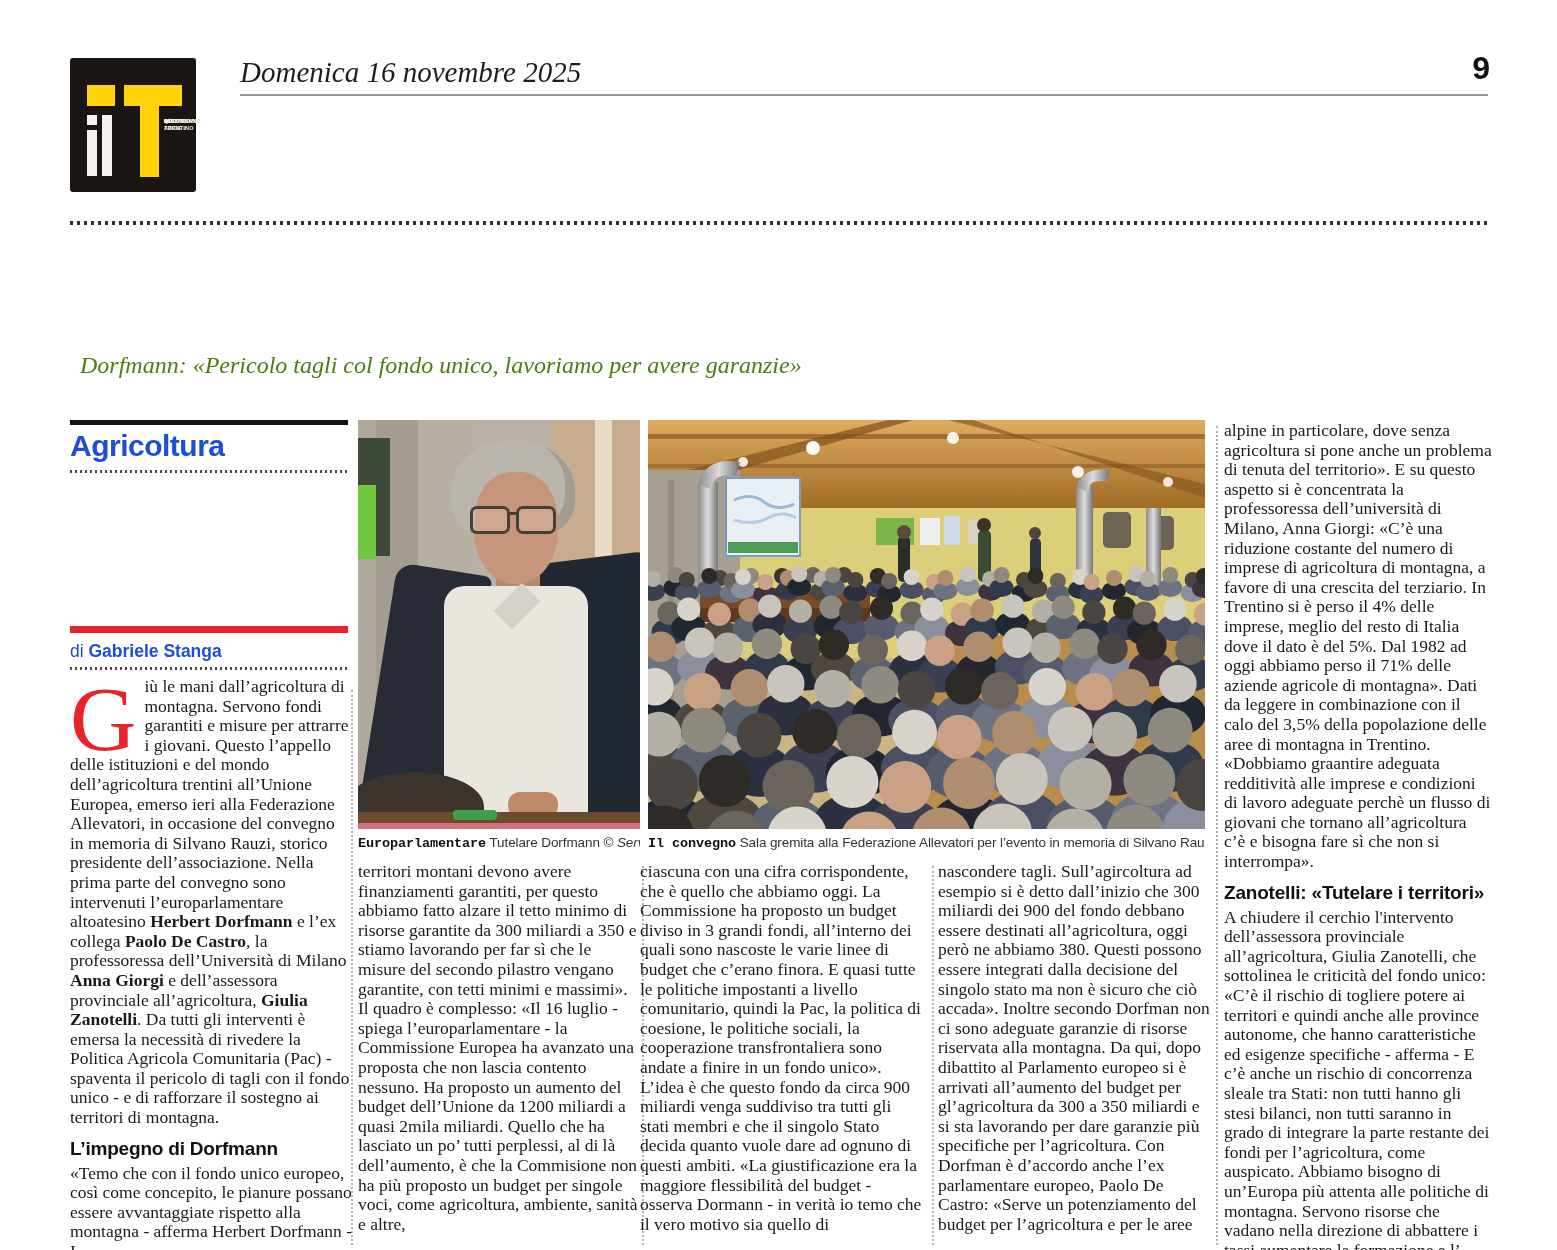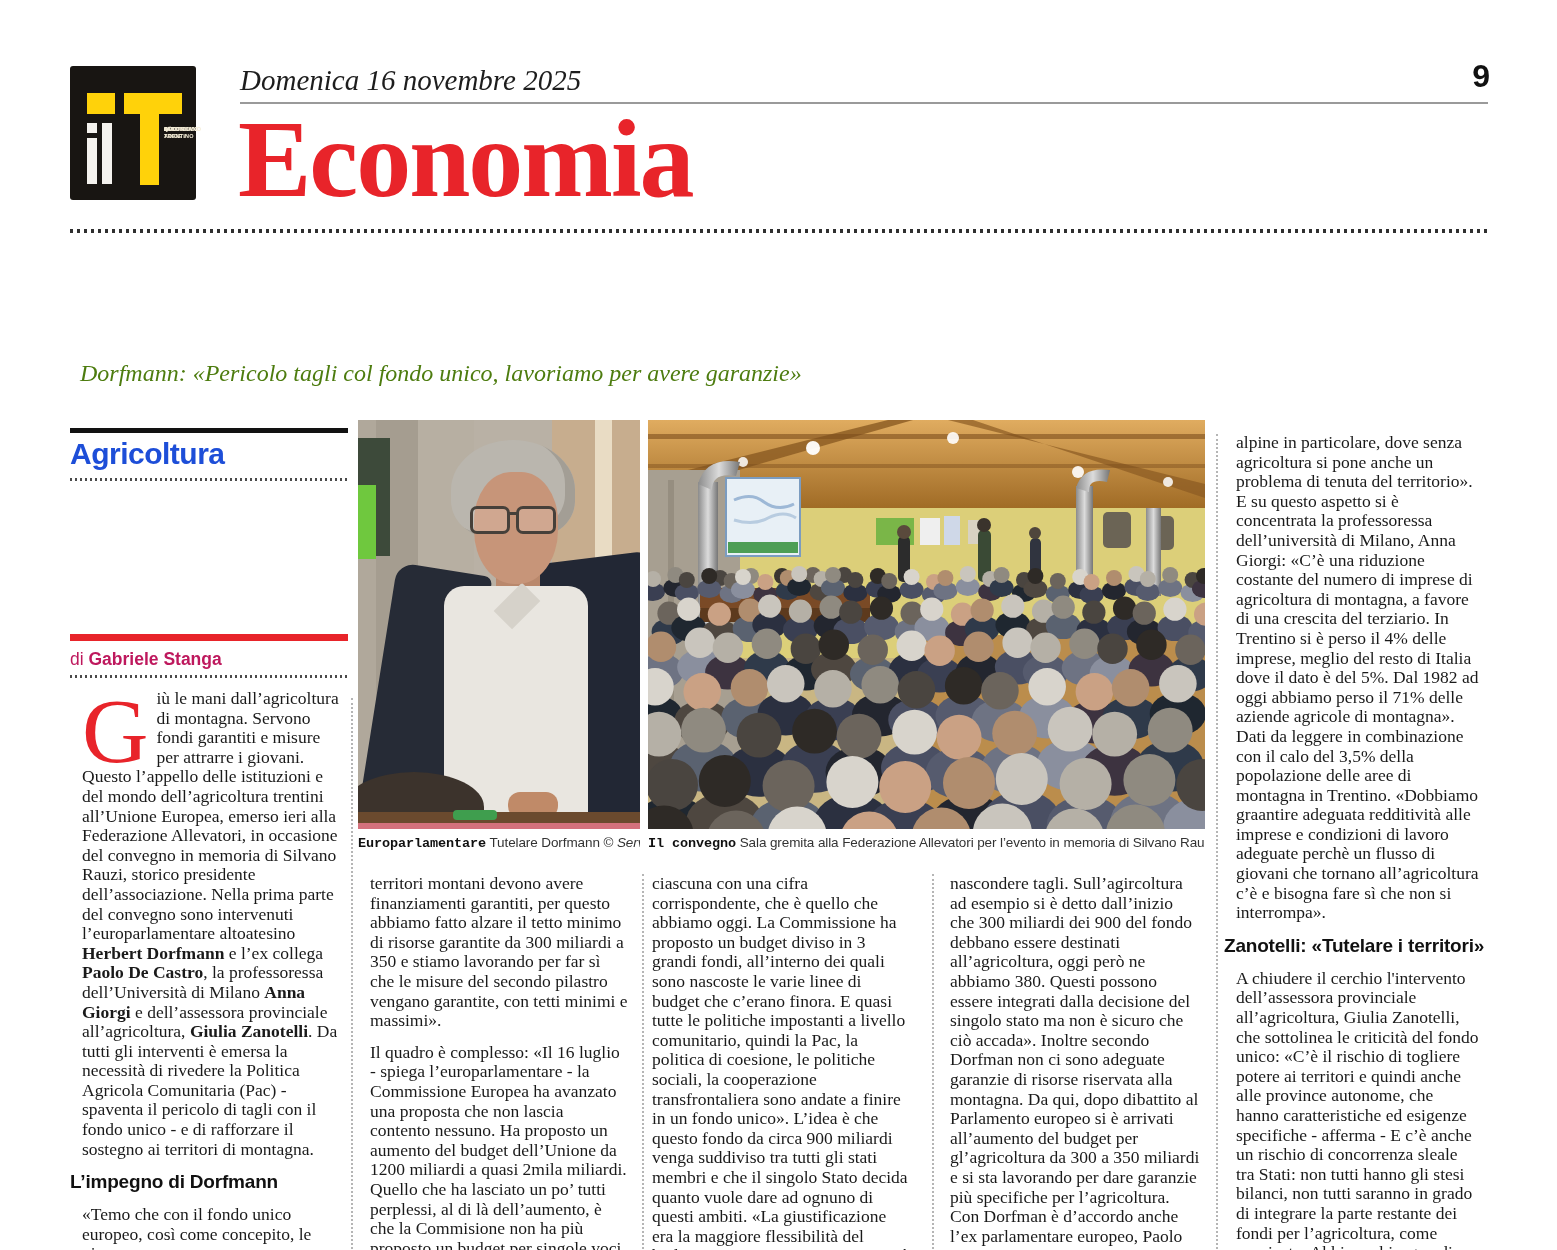--- a/index.html
+++ b/index.html
@@ -1,19 +1,19 @@
 <!DOCTYPE html>
 <html><head>
 <meta charset="utf-8">
 <style>
   html,body{margin:0;padding:0;background:#e8e8e8;}
   .page{position:relative;width:1557px;height:1250px;background:#ffffff;overflow:hidden;
         font-family:"Liberation Serif","DejaVu Serif",serif;color:#141414;}
   .page *{box-sizing:border-box;}
-  .abs{position:absolute;margin-top:8px;}
+  .abs{position:absolute;}
 
   
   .logo-box{left:70px;top:58px;width:126px;height:134px;background:#181512;border-radius:3px;}
   .logo-box div{position:absolute;}
   .lg-ybar{left:17px;top:27px;width:28px;height:21px;background:#ffd20a;}
   .lg-ttop{left:54px;top:27px;width:58px;height:21px;background:#ffd20a;}
   .lg-tstem{left:70px;top:27px;width:19px;height:92px;background:#ffd20a;}
   .lg-idot{left:17px;top:57px;width:10px;height:10px;background:#f4f2ee;}
   .lg-ibar{left:17px;top:72px;width:10px;height:46px;background:#f4f2ee;}
   .lg-lbar{left:32px;top:57px;width:10px;height:61px;background:#f4f2ee;}
@@ -37,27 +37,27 @@
   
   .k-topbar{left:70px;top:420px;width:278px;height:5px;background:#121212;}
   .kicker{left:70px;top:429px;font:bold 30px/34px "Liberation Sans","DejaVu Sans",sans-serif;
           color:#1d4ed8;letter-spacing:-.5px;}
   .dot-rule{height:3px;background:repeating-linear-gradient(90deg,#4a4a4a 0 2px,transparent 2px 5px);}
   .k-dot1{left:70px;top:470px;width:278px;}
   .standfirst{left:70px;top:479px;width:284px;
               font:21px/31px "Liberation Sans","DejaVu Sans",sans-serif;
               color:#3d3d3d;letter-spacing:-.3px;}
   .red-bar{left:70px;top:626px;width:278px;height:7px;background:#e8242a;}
-  .byline{left:70px;top:640px;font:17.5px/22px "Liberation Sans","DejaVu Sans",sans-serif;color:#be185d;}
+  .byline{left:70px;top:640px;font:17.5px/22px "Liberation Sans","DejaVu Sans",sans-serif;color:#1d4ed8;}
   .byline b{font-weight:bold;}
   .k-dot2{left:70px;top:667px;width:278px;}
 
   
   .col{position:absolute;overflow:hidden;font-size:17.5px;line-height:19.6px;color:#1a1a1a;}
-  .col p{margin:12px;}
+  .col p{margin:0;}
   .col1{left:70px;top:677px;width:282px;height:573px;}
   .col2{left:358px;top:862px;width:282px;height:388px;}
   .col3{left:640px;top:862px;width:282px;height:388px;}
   .col4{left:938px;top:862px;width:274px;height:388px;}
   .col5{left:1224px;top:421px;width:268px;height:829px;}
   .dropcap{float:left;font-size:92px;line-height:72px;color:#e8242a;
            margin:6px 8px 0 0;font-family:"Liberation Serif",serif;}
   .body-subhead{font:bold 19px/22px "Liberation Sans","DejaVu Sans",sans-serif;
                 color:#111;margin:10px 0 4px !important;letter-spacing:-.2px;}
 
@@ -128,21 +128,20 @@
       <div>AUTONOMO</div>
       <div>DEL TRENTINO</div>
       <div>ALTO ADIGE /</div>
       <div>SÜDTIROL</div>
     </div>
   </div>
 
   <div class="abs date">Domenica 16 novembre 2025</div>
   <div class="abs head-rule"></div>
   <div class="abs page-num">9</div>
-  <div class="abs section-title">Economia</div>
   <div class="abs big-dotted"></div>
 
   <div class="abs subheadline">Dorfmann: «Pericolo tagli col fondo unico, lavoriamo per avere garanzie»</div>
 
   <div class="abs k-topbar"></div>
   <div class="abs kicker">Agricoltura</div>
   <div class="abs dot-rule k-dot1"></div>
   <div class="abs red-bar"></div>
   <div class="abs byline"><span>di </span><b>Gabriele Stanga</b></div>
   <div class="abs dot-rule k-dot2"></div>

